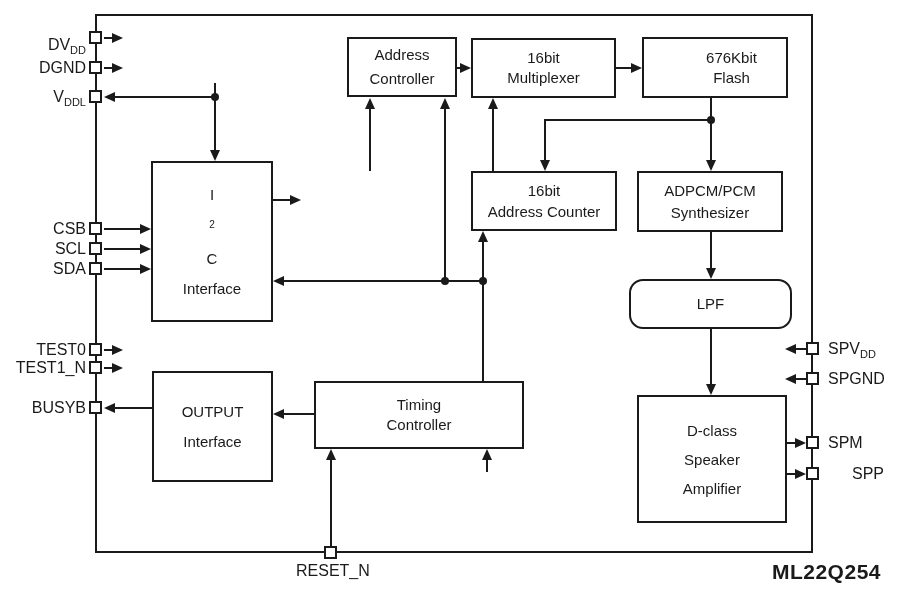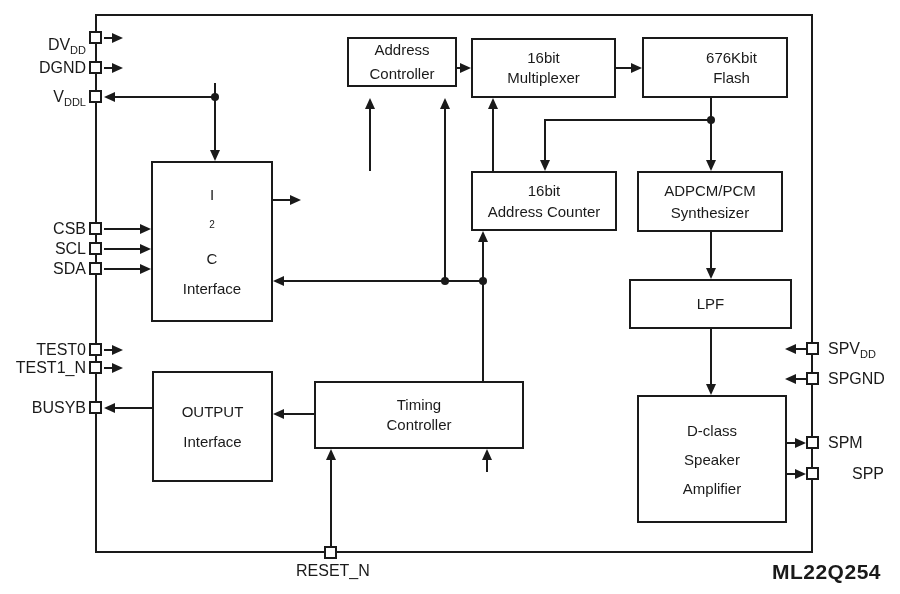--- a/index.html
+++ b/index.html
@@ -97,21 +97,21 @@
   <div class="ah ah-r" style="left:795px;top:469px;"></div>
   <div class="ah ah-r" style="left:112px;top:345px;"></div>
   <div class="ah ah-r" style="left:112px;top:363px;"></div>
 
   <div class="dot" style="left:211px;top:93px;"></div>
   <div class="dot" style="left:707px;top:116px;"></div>
   <div class="dot" style="left:441px;top:277px;"></div>
   <div class="dot" style="left:479px;top:277px;"></div>
 
 
-  <div class="block" style="left:347px;top:37px;width:110px;height:50px;line-height:24px;">
+  <div class="block" style="left:347px;top:37px;width:110px;height:60px;line-height:24px;">
     <span>Address</span>
     <span>Controller</span>
   </div>
 
   <div class="block" style="left:471px;top:38px;width:145px;height:60px;">
     <span>16bit</span>
     <span>Multiplexer</span>
   </div>
 
   <div class="block" style="left:642px;top:37px;width:146px;height:61px;padding-left:33px;">
@@ -128,21 +128,21 @@
   <div class="block" style="left:471px;top:171px;width:146px;height:60px;line-height:21px;">
     <span>16bit</span>
     <span>Address Counter</span>
   </div>
 
   <div class="block" style="left:637px;top:171px;width:146px;height:61px;line-height:22px;">
     <span>ADPCM/PCM</span>
     <span>Synthesizer</span>
   </div>
 
-  <div class="block" style="left:629px;top:279px;width:163px;height:50px;">
+  <div class="block" style="left:629px;top:279px;width:163px;height:50px;border-radius:14px;">
     <span>LPF</span>
   </div>
 
   <div class="block" style="left:637px;top:395px;width:150px;height:128px;line-height:29px;">
     <span>D-class</span>
     <span>Speaker</span>
     <span>Amplifier</span>
   </div>
 
   <div class="block" style="left:152px;top:371px;width:121px;height:111px;line-height:30px;">

